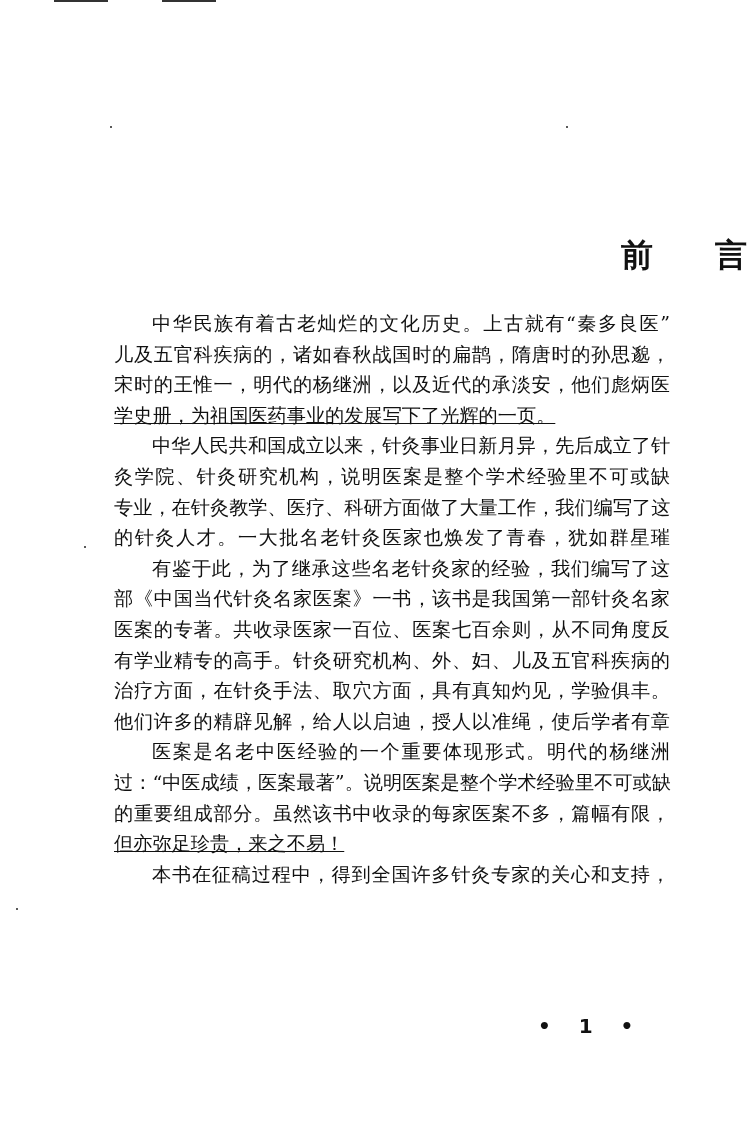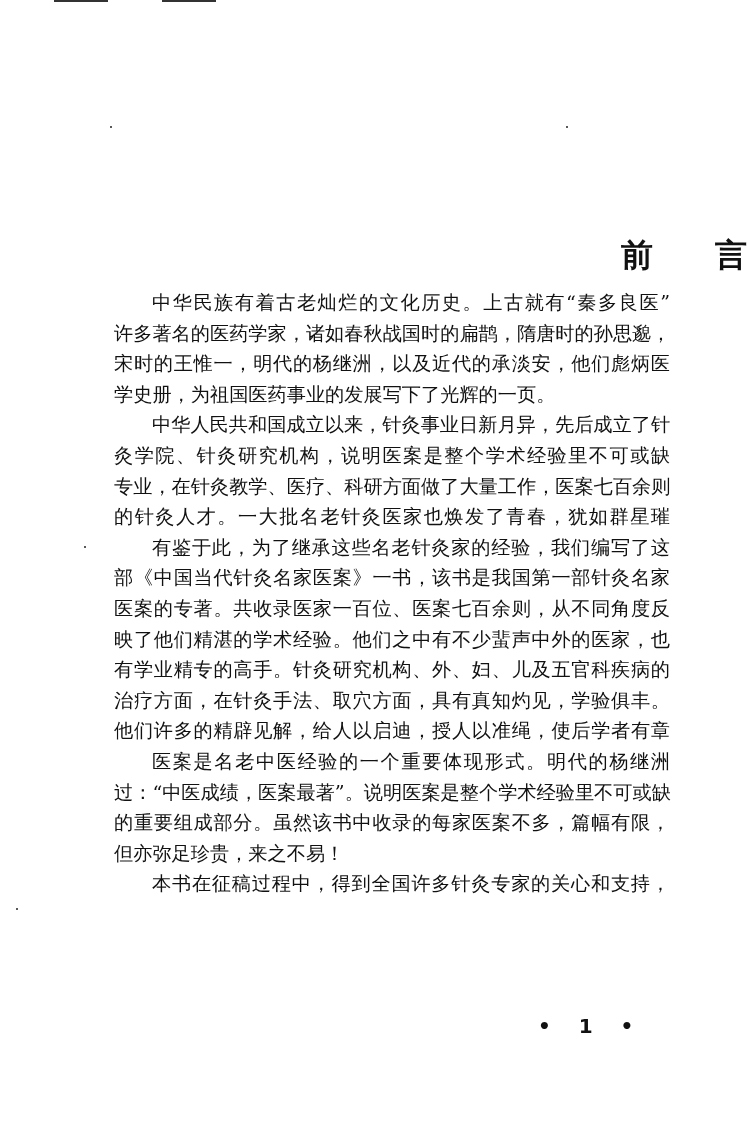--- a/index.html
+++ b/index.html
@@ -9,26 +9,26 @@
   }
   .topbar { position:absolute; top:0; height:2px; background:#333; }
   .speck { position:absolute; width:2px; height:2px; background:#222; border-radius:1px; }
   .title {
     position:absolute; top:214px; left:0; width:747px; text-align:right;
     font-family: "DejaVu Sans", sans-serif; font-weight:bold; font-size:32px; letter-spacing:0;margin-top:20px;
   }
   .title span { display:inline-block; }
   .title .gap { width:62px; }
   .body {
-    position:absolute; top:288px; left:114px; width:556px;
+    position:absolute; top:309px; left:114px; width:556px;
     font-size:19.2px; line-height:30.6px; text-align:justify; text-align-last:justify;
   }
   .line { display:block; text-align:justify; text-align-last:justify; white-space:nowrap; }
   .line.indent { padding-left:38px; }
-  .line.short { text-align-last:left; }
+  .line.short { text-align-last:left;text-decoration:underline; }
   .pagenum {
     position:absolute; top:1014px; left:538px; font-family:"DejaVu Sans", sans-serif;
     font-weight:bold; font-size:20px; letter-spacing:0;
   }
   .pagenum span { display:inline-block; }
 </style>
 </head>
 <body>
 
 <div class="topbar" style="left:54px; width:54px;"></div>
@@ -38,33 +38,32 @@
 <div class="speck" style="left:84px; top:546px;"></div>
 <div class="speck" style="left:16px; top:908px;"></div>
 
 <div class="title">
   <span>前</span><span class="gap"></span><span>言</span>
 </div>
 
 <div class="body">
 
   <span class="line indent">中华民族有着古老灿烂的文化历史。上古就有“秦多良医”</span>
-  <span class="line">许多著名的医药学家，诸如春秋战国时的扁鹊，隋唐时的孙思邈，</span>
+  <span class="line">儿及五官科疾病的，诸如春秋战国时的扁鹊，隋唐时的孙思邈，</span>
   <span class="line">宋时的王惟一，明代的杨继洲，以及近代的承淡安，他们彪炳医</span>
   <span class="line short">学史册，为祖国医药事业的发展写下了光辉的一页。</span>
 
   <span class="line indent">中华人民共和国成立以来，针灸事业日新月异，先后成立了针</span>
   <span class="line">灸学院、针灸研究机构，说明医案是整个学术经验里不可或缺</span>
-  <span class="line">专业，在针灸教学、医疗、科研方面做了大量工作，医案七百余则</span>
+  <span class="line">专业，在针灸教学、医疗、科研方面做了大量工作，我们编写了这</span>
   <span class="line">的针灸人才。一大批名老针灸医家也焕发了青春，犹如群星璀</span>
 
   <span class="line indent">有鉴于此，为了继承这些名老针灸家的经验，我们编写了这</span>
   <span class="line">部《中国当代针灸名家医案》一书，该书是我国第一部针灸名家</span>
   <span class="line">医案的专著。共收录医家一百位、医案七百余则，从不同角度反</span>
-  <span class="line">映了他们精湛的学术经验。他们之中有不少蜚声中外的医家，也</span>
   <span class="line">有学业精专的高手。针灸研究机构、外、妇、儿及五官科疾病的</span>
   <span class="line">治疗方面，在针灸手法、取穴方面，具有真知灼见，学验俱丰。</span>
   <span class="line">他们许多的精辟见解，给人以启迪，授人以准绳，使后学者有章</span>
 
   <span class="line indent">医案是名老中医经验的一个重要体现形式。明代的杨继洲</span>
   <span class="line">过：“中医成绩，医案最著”。说明医案是整个学术经验里不可或缺</span>
   <span class="line">的重要组成部分。虽然该书中收录的每家医案不多，篇幅有限，</span>
   <span class="line short">但亦弥足珍贵，来之不易！</span>
 
   <span class="line indent">本书在征稿过程中，得到全国许多针灸专家的关心和支持，</span>

